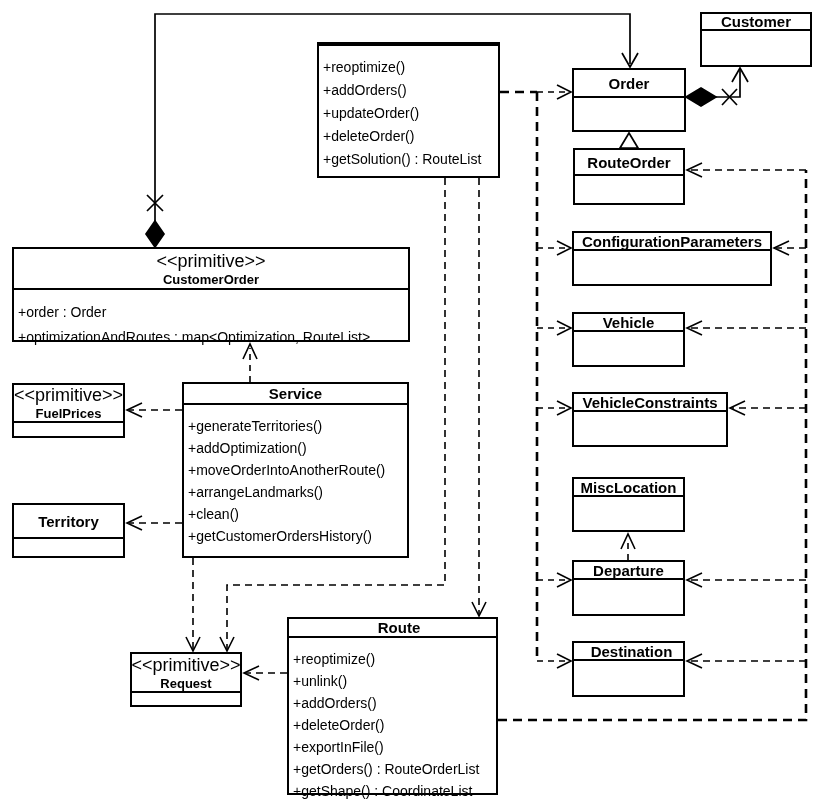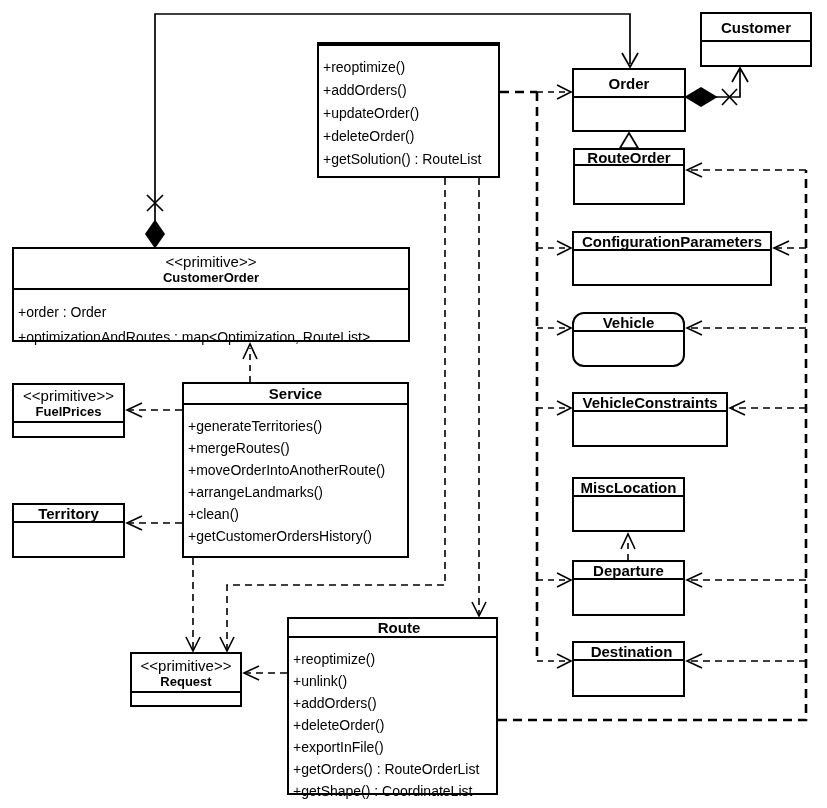--- a/index.html
+++ b/index.html
@@ -3,21 +3,21 @@
 <meta charset="utf-8">
 <style>
   html,body{margin:0;padding:0;background:#ffffff;}
   #canvas{position:relative;width:827px;height:808px;background:#ffffff;
           font-family:"Liberation Sans",sans-serif;color:#000;overflow:hidden;}
   #wires{position:absolute;left:0;top:0;width:827px;height:808px;}
   .uml-box{position:absolute;background:#fff;border:2px solid #000;box-sizing:border-box;}
   .uml-title{display:flex;align-items:center;justify-content:center;
              font-weight:bold;font-size:15px;box-sizing:border-box;}
   .uml-header2{display:flex;flex-direction:column;align-items:center;justify-content:center;box-sizing:border-box;}
-  .uml-stereotype{font-size:15px;font-weight:normal;}
+  .uml-stereotype{font-size:18px;font-weight:normal;}
   .uml-name{font-size:13px;font-weight:bold;}
   .uml-divider{border-top:2px solid #000;}
   .uml-members{padding:10px 3px 0 4px;font-size:14px;}
   .uml-members .m{white-space:nowrap;overflow:hidden;}
   .lh23 .m{line-height:23px;}
   .lh22 .m{line-height:22px;}
   .empty-compartment{box-sizing:border-box;}
 </style>
 </head>
 <body>
@@ -131,40 +131,40 @@
     <div class="uml-members uml-divider lh23">
       <div class="m">+reoptimize()</div>
       <div class="m">+addOrders()</div>
       <div class="m">+updateOrder()</div>
       <div class="m">+deleteOrder()</div>
       <div class="m">+getSolution() : RouteList</div>
     </div>
   </div>
 
   <div class="uml-box" style="left:700px;top:12px;width:112px;height:55px;">
-    <div class="uml-title" style="height:26px;">Customer</div>
+    <div class="uml-title" style="height:15px;">Customer</div>
     <div class="uml-divider empty-compartment" style="height:30px;"></div>
   </div>
 
   <div class="uml-box" style="left:572px;top:68px;width:114px;height:64px;">
     <div class="uml-title" style="height:26px;">Order</div>
     <div class="uml-divider empty-compartment" style="height:32px;"></div>
   </div>
 
   <div class="uml-box" style="left:573px;top:148px;width:112px;height:57px;">
-    <div class="uml-title" style="height:14px;">RouteOrder</div>
+    <div class="uml-title" style="height:24px;">RouteOrder</div>
     <div class="uml-divider empty-compartment" style="height:33px;"></div>
   </div>
 
   <div class="uml-box" style="left:572px;top:231px;width:200px;height:55px;">
     <div class="uml-title" style="height:16px;">ConfigurationParameters</div>
     <div class="uml-divider empty-compartment" style="height:33px;"></div>
   </div>
 
-  <div class="uml-box" style="left:572px;top:312px;width:113px;height:55px;border-radius:12px;">
+  <div class="uml-box" style="left:572px;top:312px;width:113px;height:55px;">
     <div class="uml-title" style="height:16px;">Vehicle</div>
     <div class="uml-divider empty-compartment" style="height:33px;"></div>
   </div>
 
   <div class="uml-box" style="left:572px;top:392px;width:156px;height:55px;">
     <div class="uml-title" style="height:16px;">VehicleConstraints</div>
     <div class="uml-divider empty-compartment" style="height:33px;"></div>
   </div>
 
   <div class="uml-box" style="left:572px;top:477px;width:113px;height:55px;">
@@ -195,29 +195,29 @@
 
   <div class="uml-box" style="left:12px;top:383px;width:113px;height:55px;">
     <div class="uml-header2" style="height:36px;">
       <div class="uml-stereotype">&lt;&lt;primitive&gt;&gt;</div>
       <div class="uml-name">FuelPrices</div>
     </div>
     <div class="uml-divider empty-compartment" style="height:13px;"></div>
   </div>
 
   <div class="uml-box" style="left:12px;top:503px;width:113px;height:55px;">
-    <div class="uml-title" style="height:16px;">Territory</div>
+    <div class="uml-title" style="height:32px;">Territory</div>
     <div class="uml-divider empty-compartment" style="height:32px;"></div>
   </div>
 
   <div class="uml-box" style="left:182px;top:382px;width:227px;height:176px;">
     <div class="uml-title" style="height:19px;">Service</div>
     <div class="uml-members uml-divider lh22">
       <div class="m">+generateTerritories()</div>
-      <div class="m">+mergeRoutes()</div>
+      <div class="m">+addOptimization()</div>
       <div class="m">+moveOrderIntoAnotherRoute()</div>
       <div class="m">+arrangeLandmarks()</div>
       <div class="m">+clean()</div>
       <div class="m">+getCustomerOrdersHistory()</div>
     </div>
   </div>
 
   <div class="uml-box" style="left:130px;top:652px;width:112px;height:55px;">
     <div class="uml-header2" style="height:37px;">
       <div class="uml-stereotype">&lt;&lt;primitive&gt;&gt;</div>

